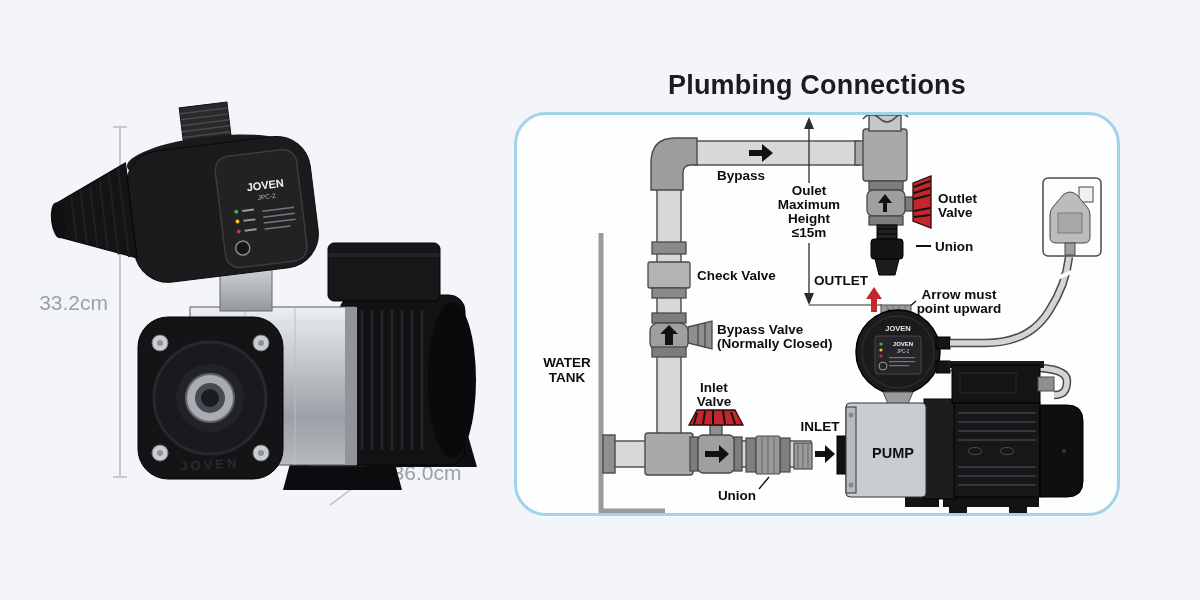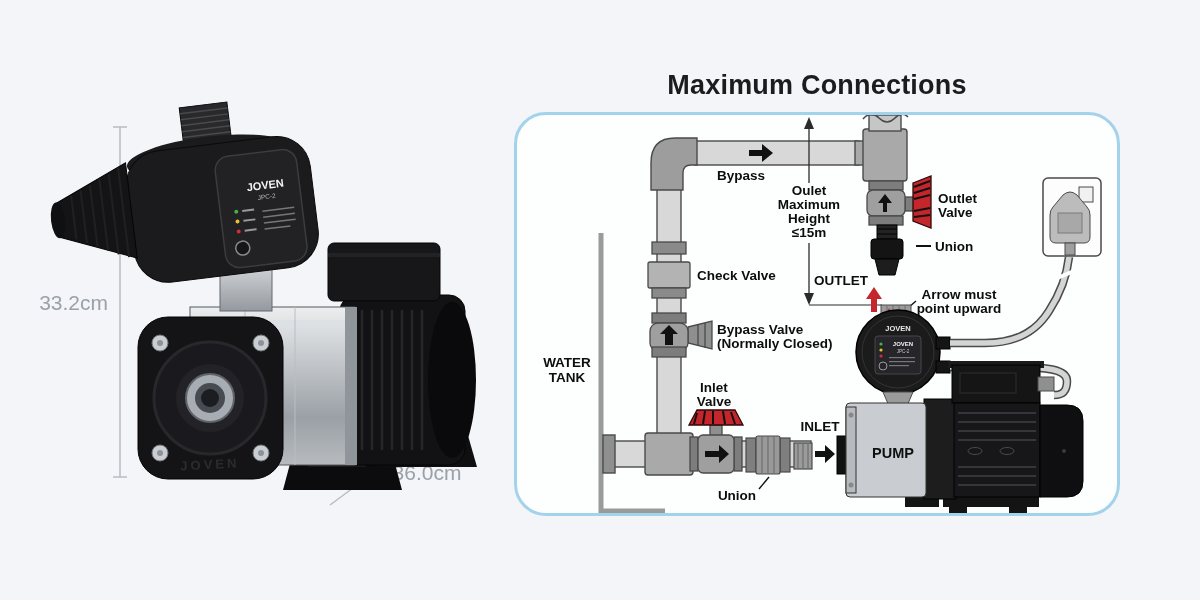--- a/index.html
+++ b/index.html
@@ -139,21 +139,21 @@
           <rect x="222" y="120" width="32" height="1.5" fill="#77777b"></rect>
           <rect x="222" y="126" width="32" height="1.5" fill="#77777b"></rect>
           <rect x="222" y="132" width="32" height="1.5" fill="#77777b"></rect>
           <rect x="222" y="138" width="26" height="1.5" fill="#77777b"></rect>
           <circle cx="198" cy="155" r="7" fill="#161618" stroke="#8a8a8e" stroke-width="1.5"></circle>
         </g>
       </g>
     </g>
   </svg>
 
-  <div class="diagram-title">Maximum Connections</div>
+  <div class="diagram-title">Plumbing Connections</div>
 
   <div class="diagram-panel" style="border-color: rgb(163, 211, 235);">
     <svg viewBox="0 0 600 398">
 
       <polyline points="84,118 84,396 148,396" fill="none" stroke="#9a9a9a" stroke-width="5"></polyline>
       <g>
         <text class="lbl" x="50" y="252" text-anchor="middle">WATER</text>
         <text class="lbl" x="50" y="267" text-anchor="middle">TANK</text>
       </g>
 

